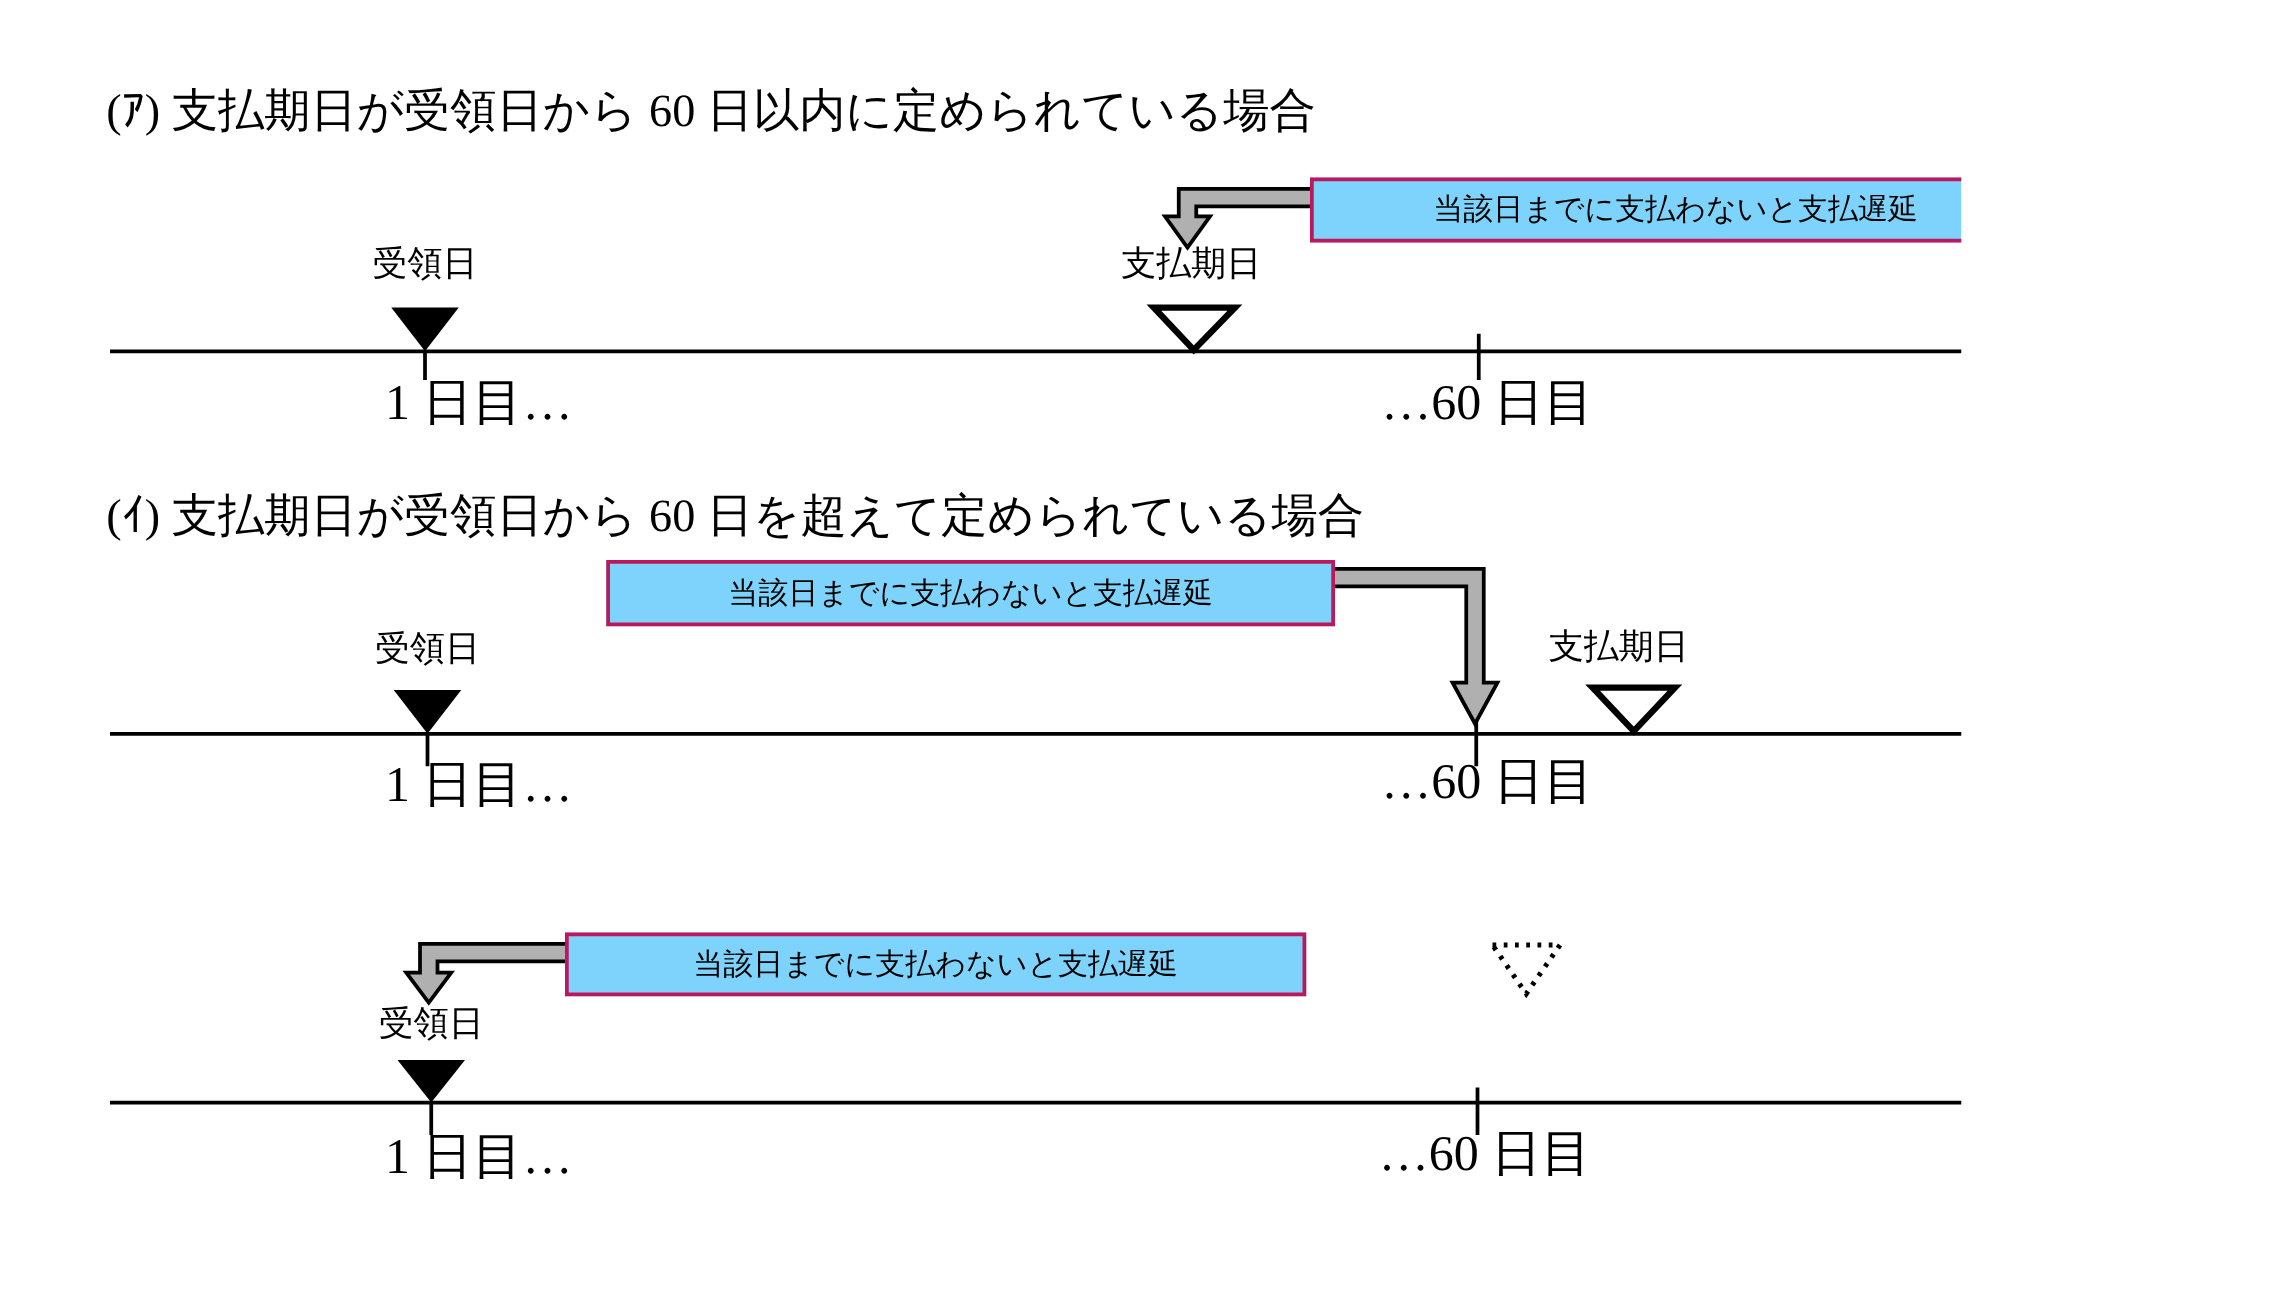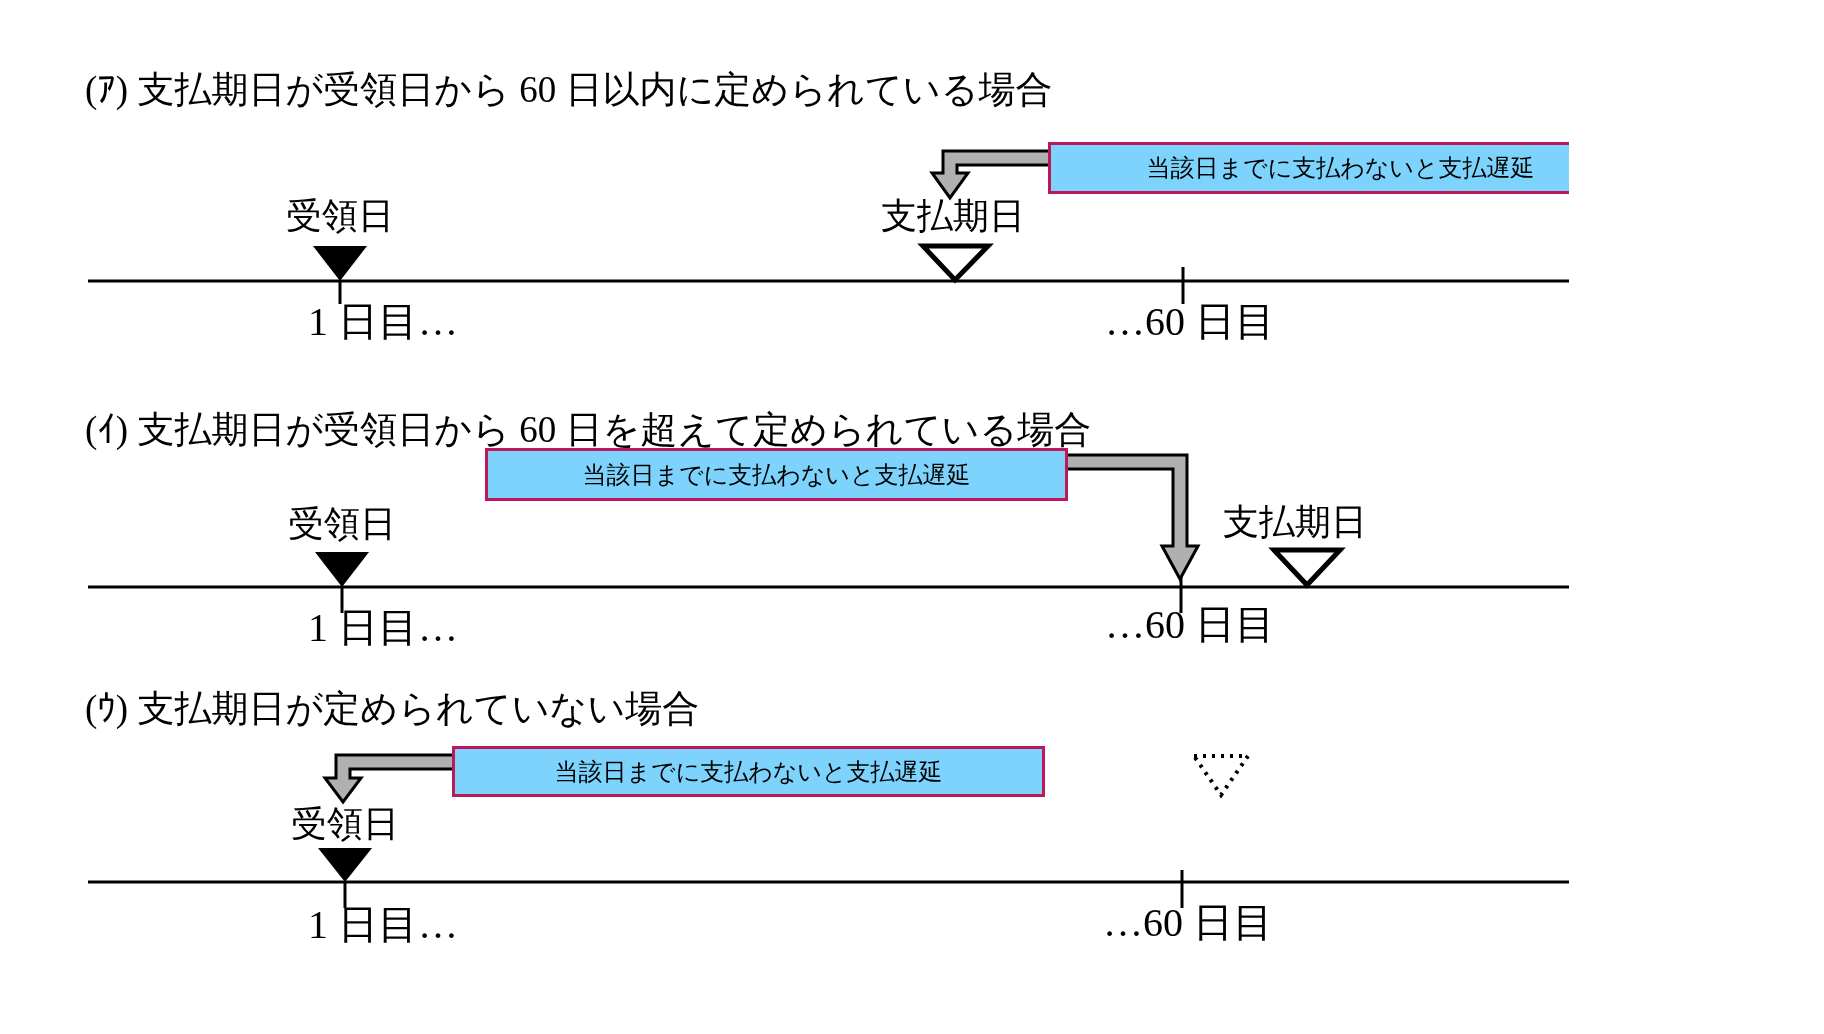--- a/index.html
+++ b/index.html
@@ -4,21 +4,21 @@
 <style>
   html,body{margin:0;padding:0;background:#ffffff;}
   .canvas{
     position:relative;
     width:1569px;height:1034px;
     background:#ffffff;
     font-family:"Liberation Serif","DejaVu Serif",serif;
     color:#000;
     overflow:hidden;
   }
-  .txt{position:absolute;white-space:nowrap;font-size:36px;line-height:1.1;color:#000;}
+  .txt{position:absolute;white-space:nowrap;font-size:28px;line-height:1.1;color:#000;}
   .heading{font-size:37px;}
   .centered{transform:translateX(-50%);}
   .callout{
     position:absolute;box-sizing:border-box;
     border:3px solid #be185d;background:#7dd3fc;
     display:flex;align-items:center;justify-content:center;
     font-size:24px;white-space:nowrap;line-height:1;
   }
   .daylabel{font-size:40px;}
   svg.overlay{position:absolute;left:0;top:0;pointer-events:none;}
@@ -60,26 +60,25 @@
     <polygon points="1194,756 1248,756 1221,795" fill="none" stroke="#000" stroke-width="4" stroke-dasharray="3 6"></polygon>
   </svg>
 
   <div class="txt heading" style="left:85px;top:70px;">(ｱ) 支払期日が受領日から 60 日以内に定められている場合</div>
   <div class="callout" style="left:1048px;top:142px;width:585px;height:52px;">当該日までに支払わないと支払遅延</div>
   <div class="txt centered" style="left:340px;top:197px;">受領日</div>
   <div class="txt centered" style="left:953px;top:197px;">支払期日</div>
   <div class="txt daylabel" style="left:308px;top:300px;">1 日目…</div>
   <div class="txt daylabel" style="left:1105px;top:300px;">…60 日目</div>
 
-  <div class="txt heading" style="left:85px;top:410px;">(ｲ) 支払期日が受領日から 60 日を超えて定められている場合</div>
+  <div class="txt heading" style="left:85px;top:394px;">(ｲ) 支払期日が受領日から 60 日を超えて定められている場合</div>
   <div class="callout" style="left:485px;top:448px;width:583px;height:53px;">当該日までに支払わないと支払遅延</div>
   <div class="txt centered" style="left:342px;top:505px;">受領日</div>
   <div class="txt centered" style="left:1295px;top:503px;">支払期日</div>
   <div class="txt daylabel" style="left:308px;top:606px;">1 日目…</div>
   <div class="txt daylabel" style="left:1105px;top:603px;">…60 日目</div>
 
-  <div class="txt heading" style="left:85px;top:689px;">(ｳ) 支払期日が定められていない場合</div>
   <div class="callout" style="left:452px;top:746px;width:593px;height:51px;">当該日までに支払わないと支払遅延</div>
   <div class="txt centered" style="left:345px;top:805px;">受領日</div>
   <div class="txt daylabel" style="left:308px;top:903px;">1 日目…</div>
   <div class="txt daylabel" style="left:1103px;top:901px;">…60 日目</div>
 
 </div>
 
 </body></html>

